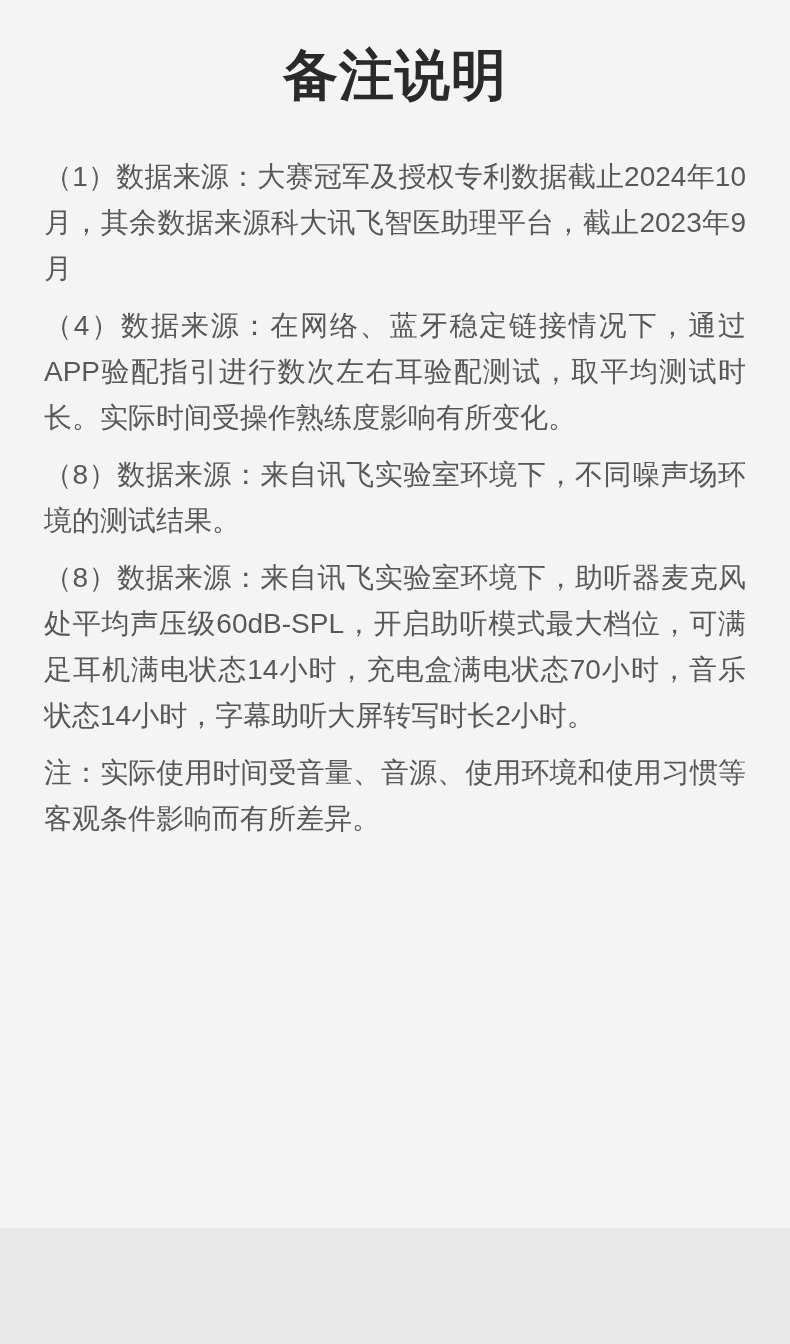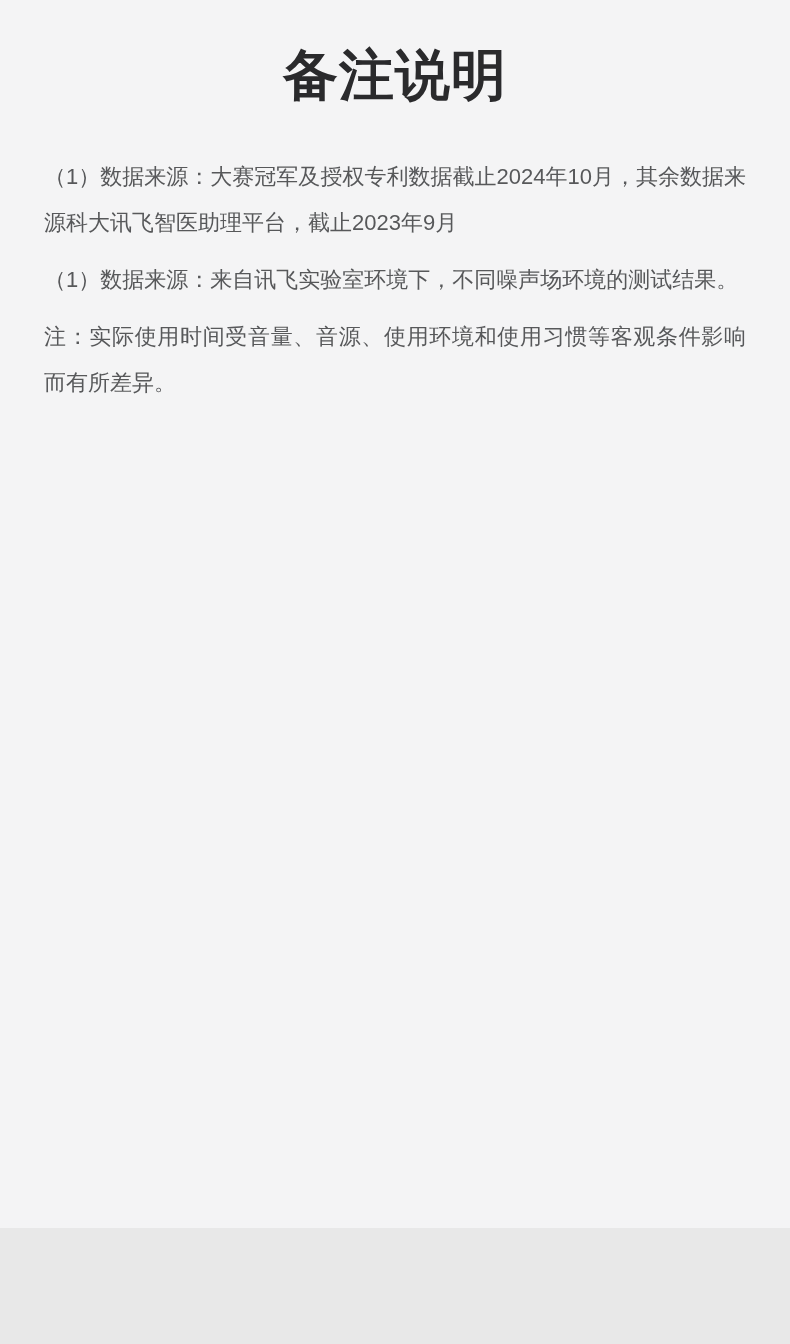--- a/index.html
+++ b/index.html
@@ -27,36 +27,38 @@
     line-height: 66px;
     font-weight: 700;
     letter-spacing: 1px;
     color: var(--title, #2a2a2c);
   }
   .notes {
     padding: 46px 44px 0 44px;
   }
   .note {
     margin: 11px 0 0 0;
-    font-size: 22px;
+    font-size: 28px;
     line-height: 46px;
     color: var(--body, #57585a);
     text-align: justify;
     text-justify: inter-ideograph;
     word-break: break-word;
   }
   .note:first-child {
     margin-top: 0;
   }
 </style>
 </head>
 <body>
 
 <div class="page">
   <h1 class="page-title">备注说明</h1>
 
   <div class="notes">
     <p class="note">（1）数据来源：大赛冠军及授权专利数据截止2024年10月，其余数据来源科大讯飞智医助理平台，截止2023年9月</p>
-    <p class="note">（1）数据来源：来自讯飞实验室环境下，不同噪声场环境的测试结果。</p>
+    <p class="note">（4）数据来源：在网络、蓝牙稳定链接情况下，通过APP验配指引进行数次左右耳验配测试，取平均测试时长。实际时间受操作熟练度影响有所变化。</p>
+    <p class="note">（8）数据来源：来自讯飞实验室环境下，不同噪声场环境的测试结果。</p>
+    <p class="note">（8）数据来源：来自讯飞实验室环境下，助听器麦克风处平均声压级60dB-SPL，开启助听模式最大档位，可满足耳机满电状态14小时，充电盒满电状态70小时，音乐状态14小时，字幕助听大屏转写时长2小时。</p>
     <p class="note">注：实际使用时间受音量、音源、使用环境和使用习惯等客观条件影响而有所差异。</p>
 
   </div>
 </div>
 
 </body></html>

